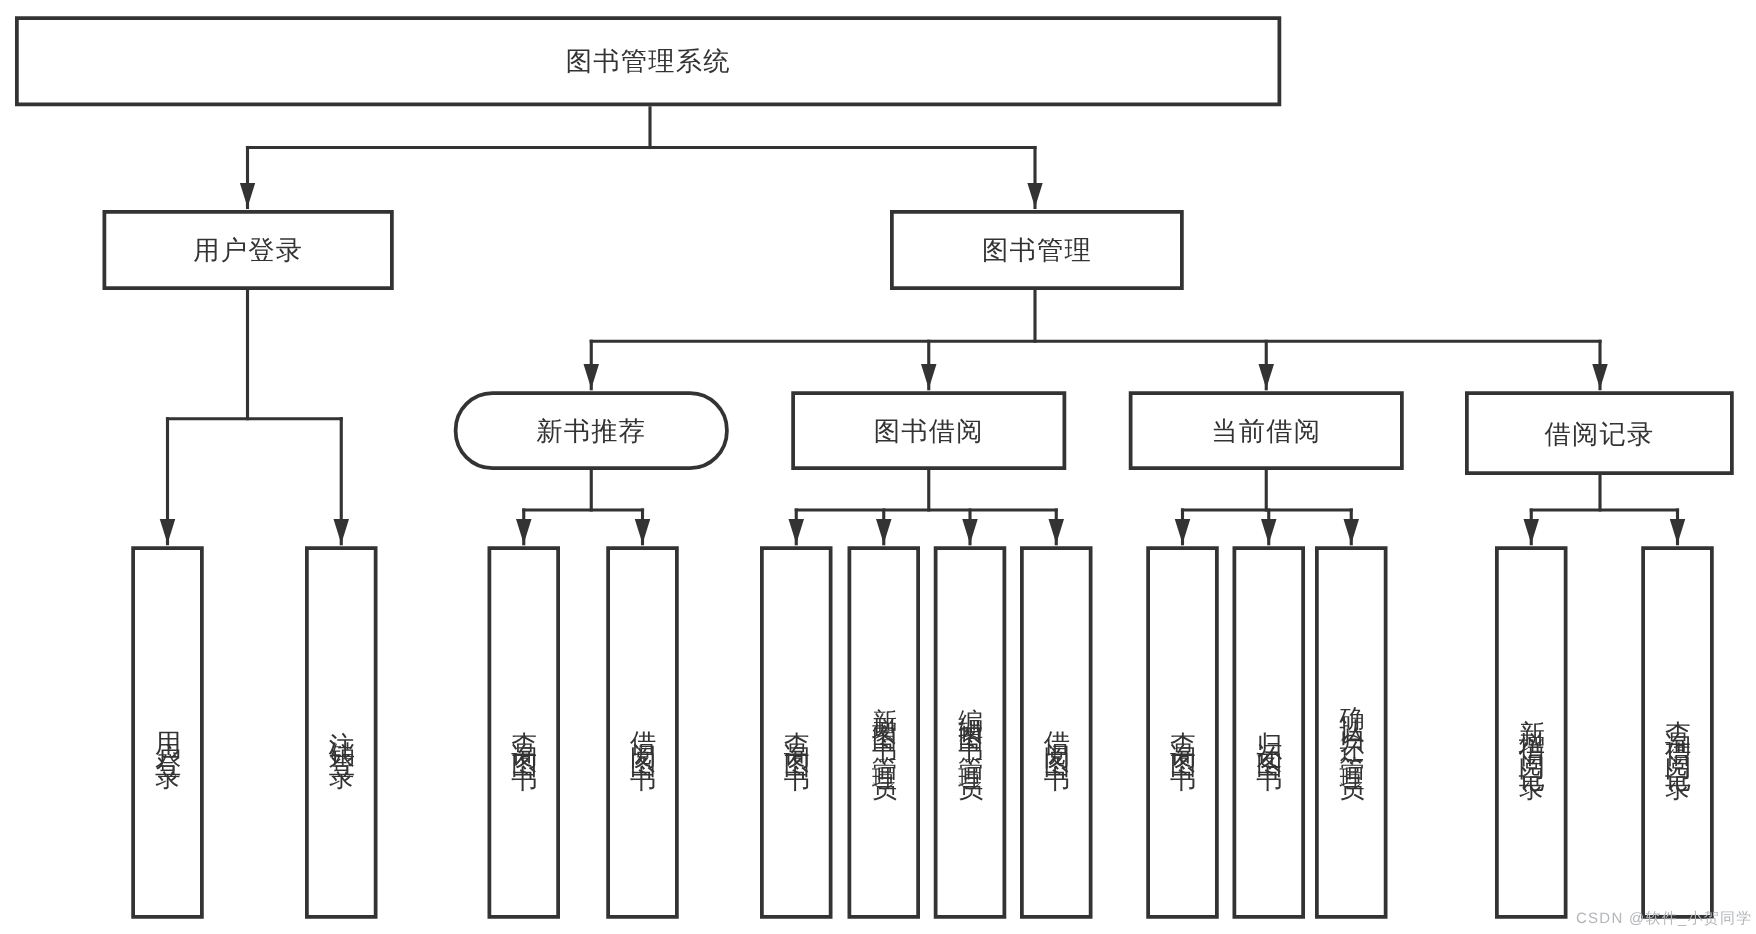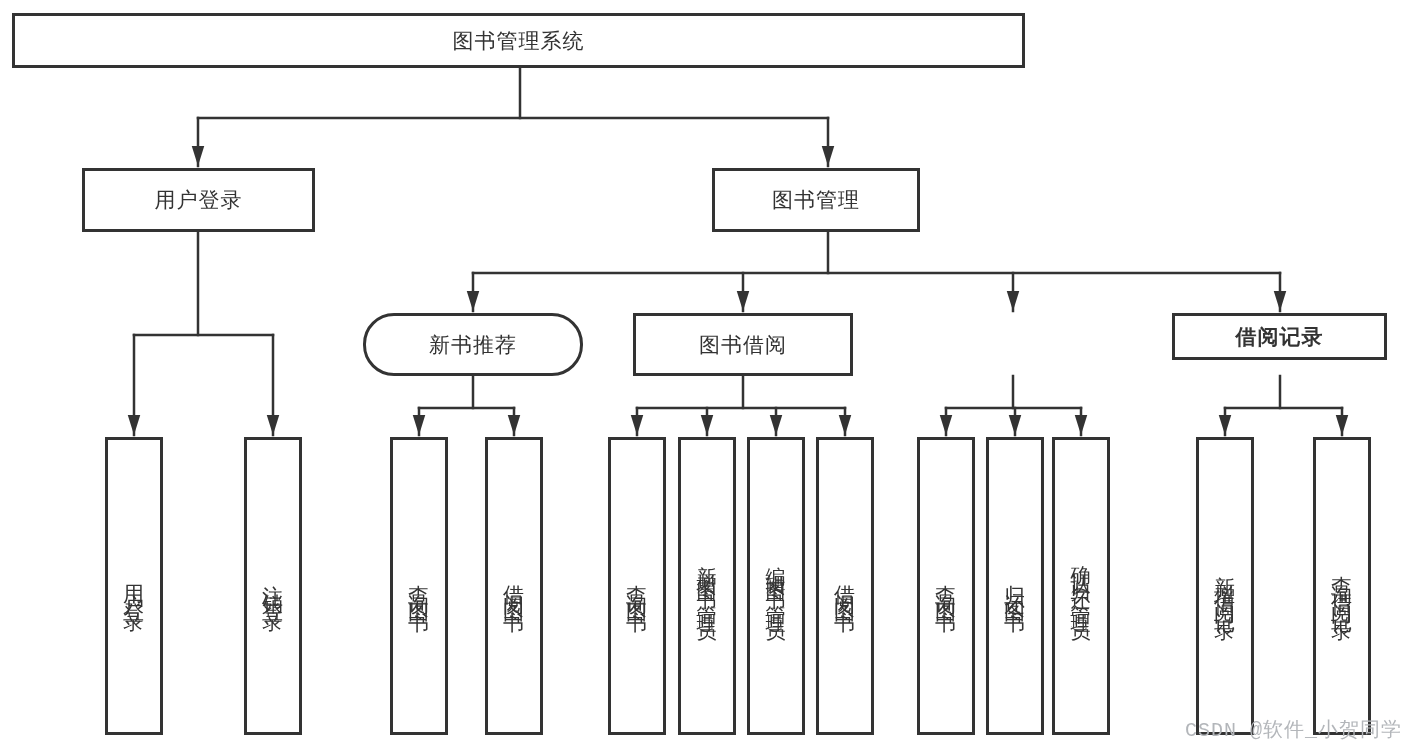--- a/index.html
+++ b/index.html
@@ -65,26 +65,25 @@
     white-space:nowrap;
   }
   .leaf .leaf-label.long{
     font-size:20px;
     letter-spacing:8px;
   }
   .watermark{
     position:absolute;
     right:3px;
     bottom:4px;
-    font-size:20px;
+    font-size:12px;
     color:var(--watermark);
     z-index:2;
     letter-spacing:1px;
     white-space:nowrap;
-    font-family:Liberation Mono, monospace;
   }
 </style>
 </head>
 <body>
 
 <div class="canvas">
 
   <svg class="connectors" width="1405" height="747" viewBox="0 0 1405 747">
     <defs>
       <marker id="arrow" viewBox="0 0 16 10" refX="16" refY="5" markerUnits="userSpaceOnUse" markerWidth="20" markerHeight="15" orient="auto">
@@ -126,38 +125,41 @@
     <path class="wire" d="M946 408 V435" marker-end="url(#arrow)"></path>
     <path class="wire" d="M1015 408 V435" marker-end="url(#arrow)"></path>
     <path class="wire" d="M1081 408 V435" marker-end="url(#arrow)"></path>
 
     <path class="wire" d="M1280 376 V408"></path>
     <path class="wire" d="M1225 408 H1342"></path>
     <path class="wire" d="M1225 408 V435" marker-end="url(#arrow)"></path>
     <path class="wire" d="M1342 408 V435" marker-end="url(#arrow)"></path>
   </svg>
 
-  <div class="box" style="left:12px;top:13px;width:1013px;height:55px;">
+  <div class="box" style="left:12px;top:13px;width:1013px;height:72px;">
     <span>图书管理系统</span>
   </div>
 
   <div class="box" style="left:82px;top:168px;width:233px;height:64px;">
     <span>用户登录</span>
   </div>
-  <div class="box" style="left:712px;top:168px;width:208px;height:64px;">
+  <div class="box" style="left:712px;top:168px;width:235px;height:64px;">
     <span>图书管理</span>
   </div>
 
   <div class="box" style="left:363px;top:313px;width:220px;height:63px;border-radius:31px;">
     <span>新书推荐</span>
   </div>
   <div class="box" style="left:633px;top:313px;width:220px;height:63px;justify-content:center;">
     <span>图书借阅</span>
   </div>
-  <div class="box" style="left:1172px;top:313px;width:215px;height:47px;font-weight:bold;">
+  <div class="box" style="left:903px;top:313px;width:220px;height:63px;">
+    <span>当前借阅</span>
+  </div>
+  <div class="box" style="left:1172px;top:313px;width:215px;height:67px;">
     <span>借阅记录</span>
   </div>
 
   <div class="leaf" style="left:105px;">
     <span class="leaf-label">用户登录</span>
   </div>
   <div class="leaf" style="left:244px;">
     <span class="leaf-label">注销登录</span>
   </div>
 

